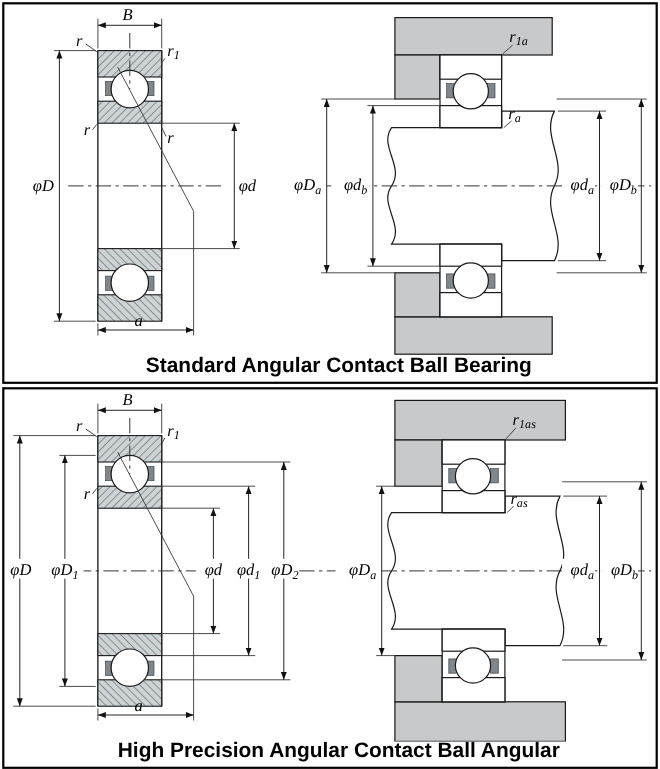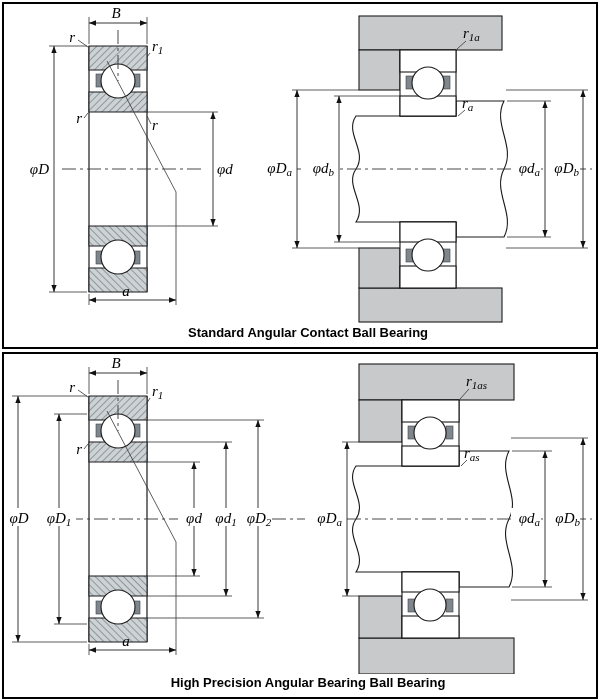--- a/index.html
+++ b/index.html
@@ -1,19 +1,19 @@
 <!DOCTYPE html>
 <html><head>
 <meta charset="utf-8">
 <style>
   html,body{margin:0;padding:0;background:#fff;}
   .page{width:600px;box-sizing:border-box;padding:2px;font-family:"Liberation Sans",sans-serif;}
   .panel{border:2px solid #000;background:#fff;margin-bottom:3px;}
   .panel:last-child{margin-bottom:0;}
-  .panel-title{text-align:center;font-weight:bold;font-size:13px;color:#000;padding:0 0 5px 16px;line-height:18px;}
+  .panel-title{text-align:center;font-weight:bold;font-size:19px;color:#000;padding:0 0 5px 16px;line-height:18px;}
   svg{display:block;margin:0 auto;}
   .o{stroke:#1a1a1a;stroke-width:1.2;fill:none}
   .rg{stroke:#1a1a1a;stroke-width:1}
   .whi{fill:#fff;stroke:#1a1a1a;stroke-width:1.1}
   .hsg{fill:#c7c9ca;stroke:#1a1a1a;stroke-width:1.1}
   .cage{fill:#7f868c;stroke:#3c4146;stroke-width:0.6}
   .ext{stroke:#333;stroke-width:0.8;fill:none}
   .dim{stroke:#222;stroke-width:0.9;fill:none}
   .ldr{stroke:#333;stroke-width:0.8;fill:none}
   .cl{stroke:#333;stroke-width:0.9;fill:none;stroke-dasharray:14 4 3 4}
@@ -283,16 +283,16 @@
         <text class="lbl" x="536" y="169" text-anchor="end"><tspan>φd</tspan><tspan class="sub" dy="3">a</tspan></text>
       </g>
       <g>
         <line class="ext" x1="507" y1="84" x2="584" y2="84"></line>
         <line class="ext" x1="507" y1="246" x2="584" y2="246"></line>
         <line class="dim" x1="579" y1="84" x2="579" y2="246" marker-start="url(#arr2)" marker-end="url(#arr2)"></line>
         <rect class="bg" x="543" y="154" width="33" height="18"></rect>
         <text class="lbl" x="576" y="169" text-anchor="end"><tspan>φD</tspan><tspan class="sub" dy="3">b</tspan></text>
       </g>
     </svg>
-    <div class="panel-title">High Precision Angular Bearing Ball Bearing</div>
+    <div class="panel-title">High Precision Angular Contact Ball Angular</div>
   </section>
 
 </div>
 
 </body></html>

